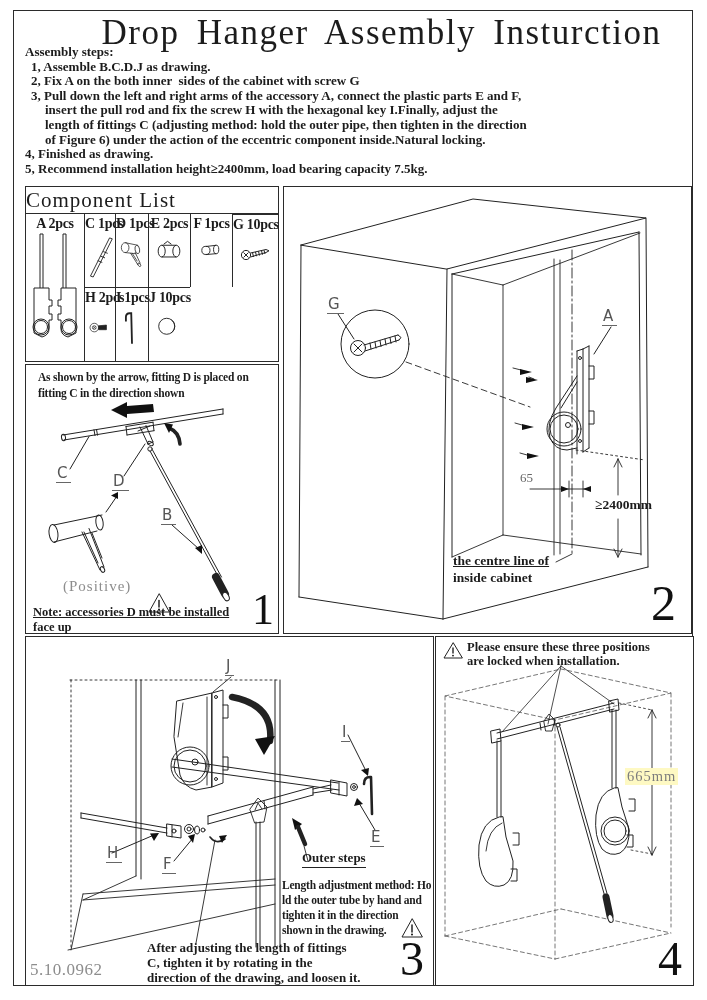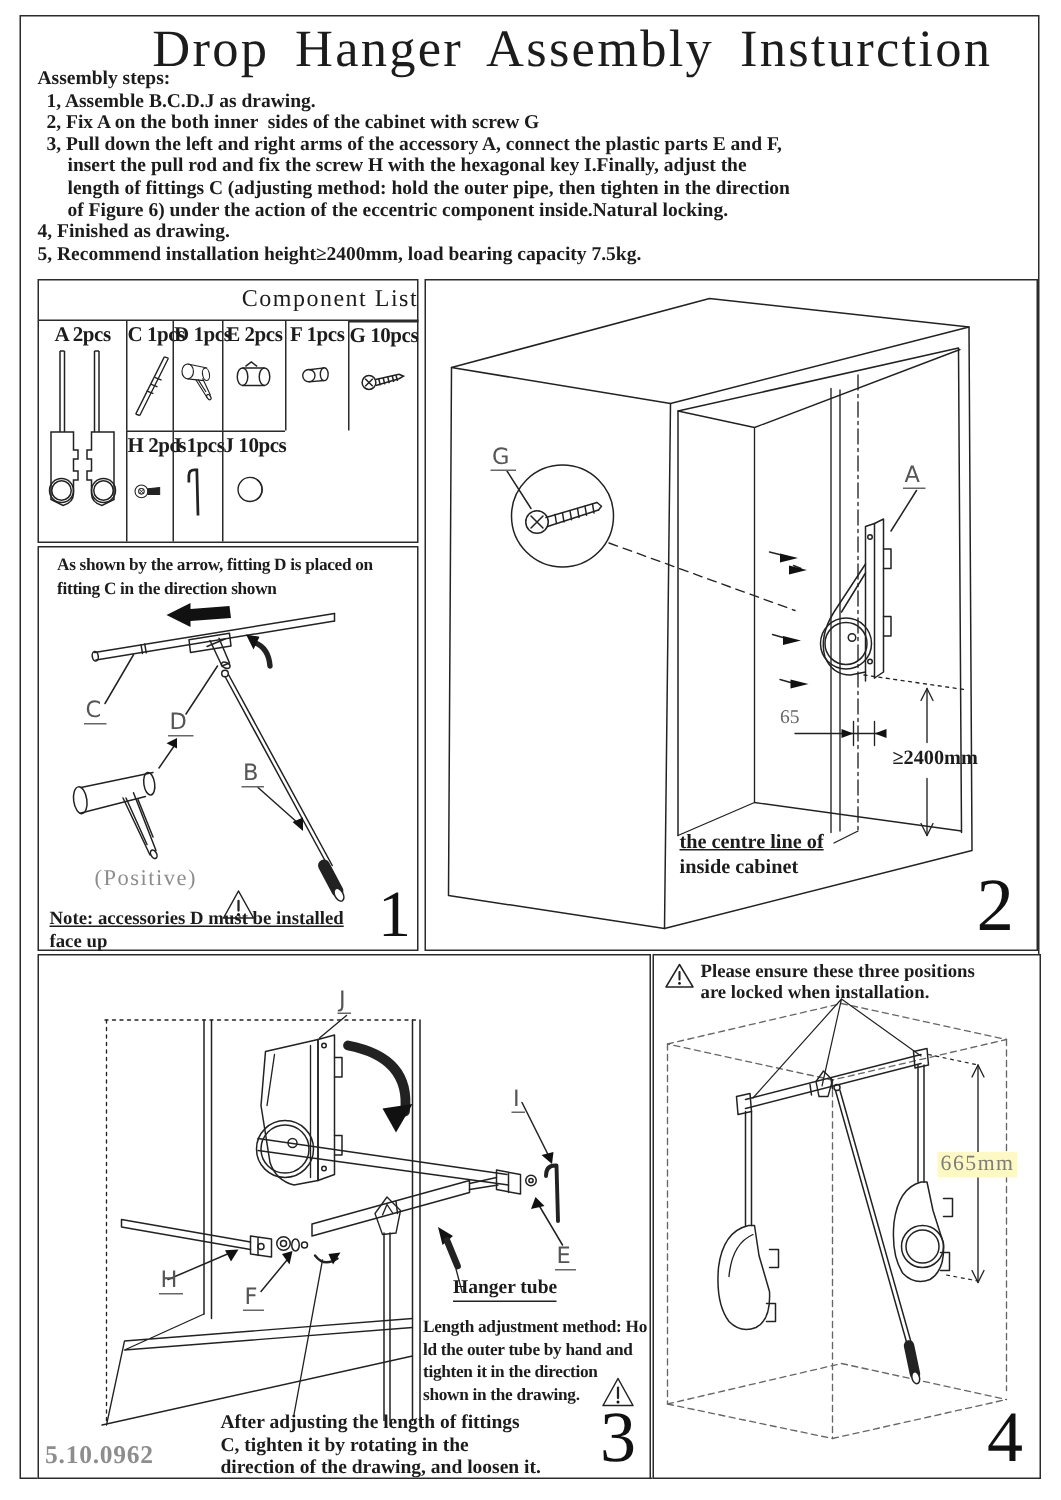--- a/index.html
+++ b/index.html
@@ -18,22 +18,22 @@
   .t{position:absolute;white-space:pre;font-weight:bold;}
   .lbl{position:absolute;font-family:"DejaVu Sans",sans-serif;font-size:15px;color:#555;
        border-bottom:1px solid #666;padding:0 4px 0 1px;line-height:1.05;font-weight:400;}
   .num{position:absolute;font-size:48px;line-height:0.9;color:#111;font-weight:400;}
   .gray{color:#8d8d8d;font-weight:400;}
   
   .component-list{position:absolute;left:25px;top:186px;width:252px;height:174px;
       border:1.6px solid #2b2b2b;display:grid;
       grid-template-columns:58px 31px 33px 42px 42px auto;
       grid-template-rows:27px 73px auto;}
-  .cl-title{grid-column:1/-1;border-bottom:1.4px solid #2b2b2b;text-align:right;
-      font-size:16px;letter-spacing:1px;line-height:26px;}
+  .cl-title{grid-column:1/-1;border-bottom:1.4px solid #2b2b2b;text-align:left;
+      font-size:21px;letter-spacing:1px;line-height:26px;}
   .cl-cell{position:relative;border-left:1px solid #2b2b2b;overflow:visible;}
   .cl-cell.first{border-left:none;}
   .cl-cell.bottom{border-top:1px solid #2b2b2b;}
   .cl-cell.tall{grid-row:2/4;}
   .cl-label{text-align:center;font-size:14px;font-weight:bold;white-space:nowrap;
       margin-top:2px;letter-spacing:-0.3px;}
   .cl-icon{position:absolute;left:0;top:16px;width:100%;display:flex;justify-content:center;}
 </style>
 </head>
 <body>
@@ -329,29 +329,29 @@
         <polygon points="386,282 376,300 396,300"></polygon>
         <path d="M386,288 L386,295" stroke-width="1.5"></path>
         <circle cx="386" cy="297.6" r="1" fill="#111" stroke="none"></circle>
       </g>
     </svg>
     <div class="lbl" style="left:199px;top:22px;">J</div>
     <div class="lbl" style="left:315px;top:88px;">I</div>
     <div class="lbl" style="left:344px;top:193px;">E</div>
     <div class="lbl" style="left:80px;top:209px;">H</div>
     <div class="lbl" style="left:136px;top:220px;">F</div>
-    <div class="t" style="left:276px;top:213px;font-size:13px;border-bottom:1px solid #222;padding-bottom:1px;">Hanger tube</div>
+    <div class="t" style="left:276px;top:213px;font-size:13px;border-bottom:1px solid #222;padding-bottom:1px;">Outer steps</div>
     <div class="t" style="left:256px;top:242px;font-size:11.5px;letter-spacing:-0.2px;">Length adjustment method: Ho</div>
     <div class="t" style="left:256px;top:257px;font-size:11.5px;letter-spacing:-0.2px;">ld the outer tube by hand and</div>
     <div class="t" style="left:256px;top:272px;font-size:11.5px;letter-spacing:-0.2px;">tighten it in the direction</div>
     <div class="t" style="left:256px;top:287px;font-size:11.5px;letter-spacing:-0.2px;">shown in the drawing.</div>
     <div class="t" style="left:121px;top:303px;font-size:13px;">After adjusting the length of fittings</div>
     <div class="t" style="left:121px;top:318px;font-size:13px;">C, tighten it by rotating in the</div>
     <div class="t" style="left:121px;top:333px;font-size:13px;">direction of the drawing, and loosen it.</div>
-    <div class="t gray" style="left:4px;top:323px;font-size:17px;font-weight:700;letter-spacing:0.5px;">5.10.0962</div>
+    <div class="t gray" style="left:4px;top:323px;font-size:17px;font-weight:400;letter-spacing:0.5px;">5.10.0962</div>
     <div class="num" style="left:374px;top:300px;font-size:48px;">3</div>
   </div>
 
   <div class="panel" style="left:435px;top:636px;width:257px;height:348px;">
     <svg width="257" height="348" viewBox="0 0 257 348">
       <g stroke="#222" fill="none" stroke-width="1" stroke-linecap="round" stroke-linejoin="round">
         <polygon points="17,6 8,21 26,21"></polygon>
         <path d="M17,11 L17,16" stroke-width="1.4"></path>
         <circle cx="17" cy="18.6" r="0.9" fill="#111" stroke="none"></circle>
         <g stroke="#666" stroke-width="0.9" stroke-dasharray="4 3">

